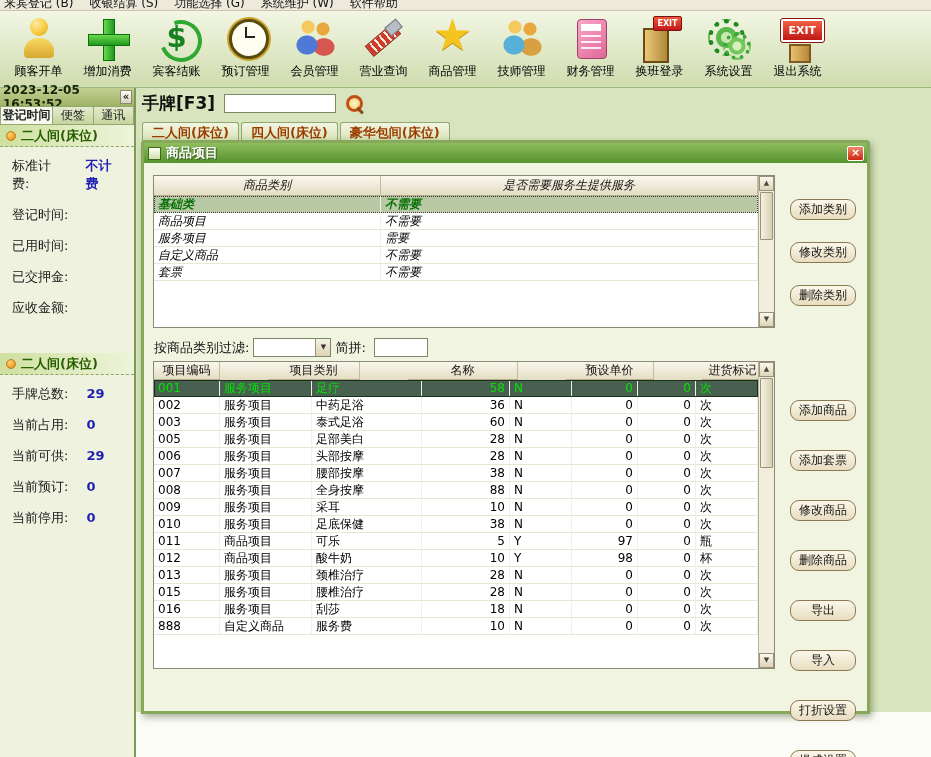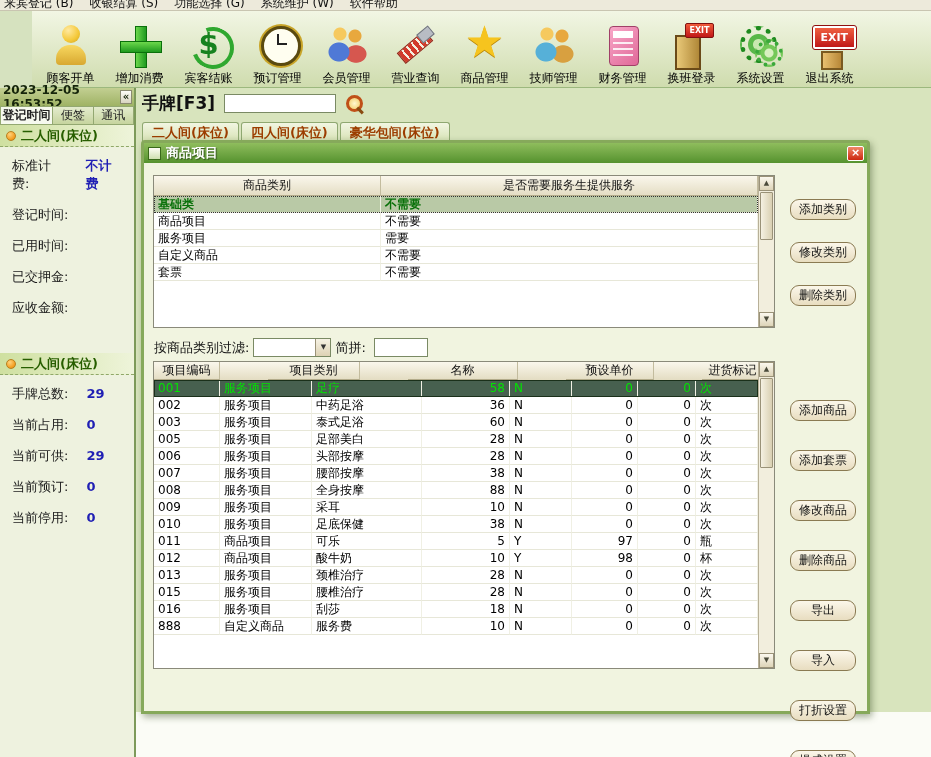--- a/index.html
+++ b/index.html
@@ -6,21 +6,21 @@
 html,body{width:931px;height:757px;overflow:hidden;}
 body{font-family:"DejaVu Sans","Liberation Sans",sans-serif;background:#d6e2bf;position:relative;}
 .window{width:931px;height:757px;display:flex;flex-direction:column;}
 
 
 .menubar{height:11px;overflow:hidden;background:#edeadb;border-bottom:1px solid #c9c5b1;flex:0 0 auto;}
 .menubar-inner{font-size:12px;line-height:15px;transform:translateY(-4px);padding-left:4px;white-space:nowrap;color:#111;}
 .menu-item{margin-right:16px;cursor:pointer;}
 
 
-.toolbar{height:77px;background:linear-gradient(#f2f6e4,#cfdcae);border-bottom:1px solid #9cb87e;display:flex;align-items:flex-end;padding:4px 2px 0 4px;flex:0 0 auto;margin-left:32px;}
+.toolbar{height:77px;background:linear-gradient(#f2f6e4,#cfdcae);border-bottom:1px solid #9cb87e;display:flex;align-items:flex-start;padding:4px 2px 0 4px;flex:0 0 auto;}
 .tbtn{width:69px;text-align:center;padding-top:1px;cursor:pointer;}
 .tlabel{font-size:12px;color:#000;margin-top:1px;}
 .ticon{width:48px;height:46px;margin:0 auto;position:relative;}
 
 .icon-customer::before{content:"";position:absolute;left:15px;top:2px;width:18px;height:18px;border-radius:50%;background:radial-gradient(circle at 35% 30%,#ffe9a0,#f4c838 60%,#caa020);}
 .icon-customer::after{content:"";position:absolute;left:9px;top:22px;width:30px;height:20px;border-radius:14px 14px 4px 4px;background:linear-gradient(#f8d860,#d8a830);}
 .icon-add::before{content:"";position:absolute;left:19px;top:3px;width:10px;height:40px;background:linear-gradient(90deg,#6cd84c,#1f9a1f);border:1px solid #0a700a;}
 .icon-add::after{content:"";position:absolute;left:4px;top:18px;width:40px;height:10px;background:linear-gradient(#6cd84c,#1f9a1f);border:1px solid #0a700a;}
 .icon-money::before{content:"";position:absolute;left:7px;top:4px;width:34px;height:34px;border-radius:50%;border:4px solid #2fa82f;border-left-color:transparent;transform:rotate(25deg);}
 .icon-money::after{content:"$";position:absolute;left:0;right:0;top:4px;text-align:center;font-size:29px;font-weight:bold;color:#17821f;}
@@ -75,21 +75,21 @@
 
 
 .dialog{position:absolute;left:5px;top:52px;width:729px;height:574px;background:#f1f4e0;border:3px solid #86a95b;border-radius:4px 4px 0 0;box-shadow:2px 3px 7px rgba(60,80,40,.45);z-index:2;}
 .dialog-titlebar{height:20px;background:linear-gradient(#8fbd5d,#55922e);display:flex;align-items:center;padding:0 3px 0 4px;cursor:default;}
 .dialog-icon{width:13px;height:13px;background:linear-gradient(#fdfdf4,#cfe0b0);border:1px solid #3a6a1a;margin-right:5px;flex:0 0 auto;}
 .dialog-title{color:#fff;font-size:13px;font-weight:bold;flex:1;text-shadow:1px 1px 1px #33551a;}
 .close-btn{width:17px;height:15px;background:linear-gradient(#f08868,#cc2810);border:1px solid #fff;border-radius:2px;color:#fff;font-size:11px;font-weight:bold;line-height:12px;text-align:center;cursor:pointer;flex:0 0 auto;}
 .dialog-body{position:relative;height:551px;}
 
 
-.cat-table{position:absolute;left:9px;top:12px;width:622px;height:153px;border:1px solid #8a8a7a;background:#fff;display:flex;}
+.cat-table{position:absolute;left:9px;top:12px;width:622px;height:153px;border:1px solid #8a8a7a;background:#fff;display:flex;font-style:italic;}
 .items-table{position:absolute;left:9px;top:198px;width:622px;height:308px;border:1px solid #8a8a7a;background:#fff;display:flex;}
 .table-main{flex:1;overflow:hidden;}
 .thead{display:grid;background:linear-gradient(#faf7ec,#e3dcc2);}
 .cat-head{grid-template-columns:227px 1fr;height:20px;}
 .items-head{grid-template-columns:66px 92px 110px 88px 62px 66px 58px 1fr;height:18px;gap:48px;}
 .th{font-size:12px;text-align:center;border-right:1px solid #c3bc9e;border-bottom:1px solid #b3ab8a;color:#111;line-height:19px;white-space:nowrap;overflow:hidden;}
 .items-head .th{line-height:17px;}
 .crow{display:grid;grid-template-columns:227px 1fr;height:17px;cursor:pointer;}
 .irow{display:grid;grid-template-columns:66px 92px 110px 88px 62px 66px 58px 1fr;height:17px;cursor:pointer;}
 .crow .cell,.irow .cell{font-size:12px;line-height:16px;padding:0 4px;border-bottom:1px solid #e7e7d8;border-right:1px solid #f0f0e4;color:#000;white-space:nowrap;overflow:hidden;}

